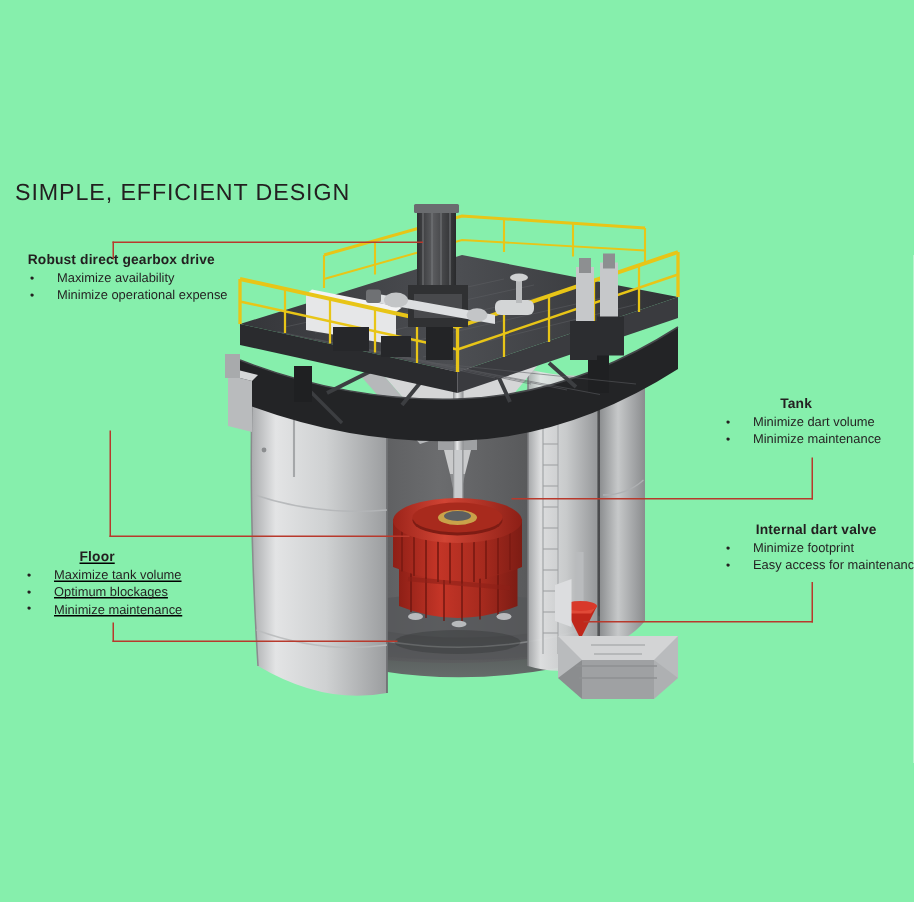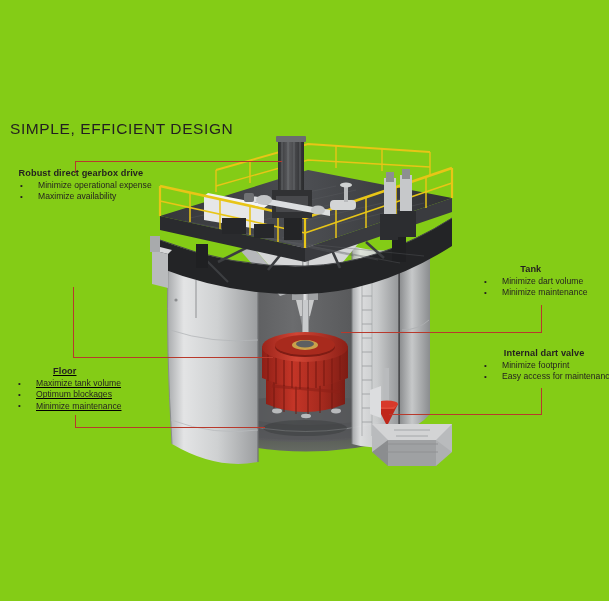--- a/index.html
+++ b/index.html
@@ -2,21 +2,21 @@
 <html><head>
 <meta charset="utf-8">
 <style>
   html,body{margin:0;padding:0;}
   body{
     width:609px;height:601px;
     background:#ffffff;
     font-family:"Liberation Sans", sans-serif;
     overflow:hidden;
   }
-  #stage{position:relative;width:609px;height:601px;background:#84cc16;}
+  #stage{position:relative;width:609px;height:601px;background:#86efac;}
 
   
   .headline{
     position:absolute;left:10px;top:120px;
     font-size:15.5px;letter-spacing:.6px;color:#231f20;
     font-weight:400;white-space:nowrap;
   }
 
   
   .callout{position:absolute;}
@@ -343,22 +343,22 @@
   <div class="lead h" style="left:341px; top:332px; width:201px;"></div>
 
   <div class="lead v" style="left:541px; top:388px; height:27px;"></div>
   <div class="lead h" style="left:389px; top:414px; width:153px;"></div>
 
   <div class="headline">SIMPLE, EFFICIENT DESIGN</div>
 
   <div class="callout" id="c-gearbox">
     <div class="title">Robust direct gearbox drive</div>
     <ul>
+      <li>Maximize availability</li>
       <li>Minimize operational expense</li>
-      <li>Maximize availability</li>
     </ul>
   </div>
 
 
   <div class="callout" id="c-floor">
     <div class="title">Floor</div>
     <ul>
       <li>Maximize tank volume</li>
       <li>Optimum blockages</li>
       <li>Minimize maintenance</li>

